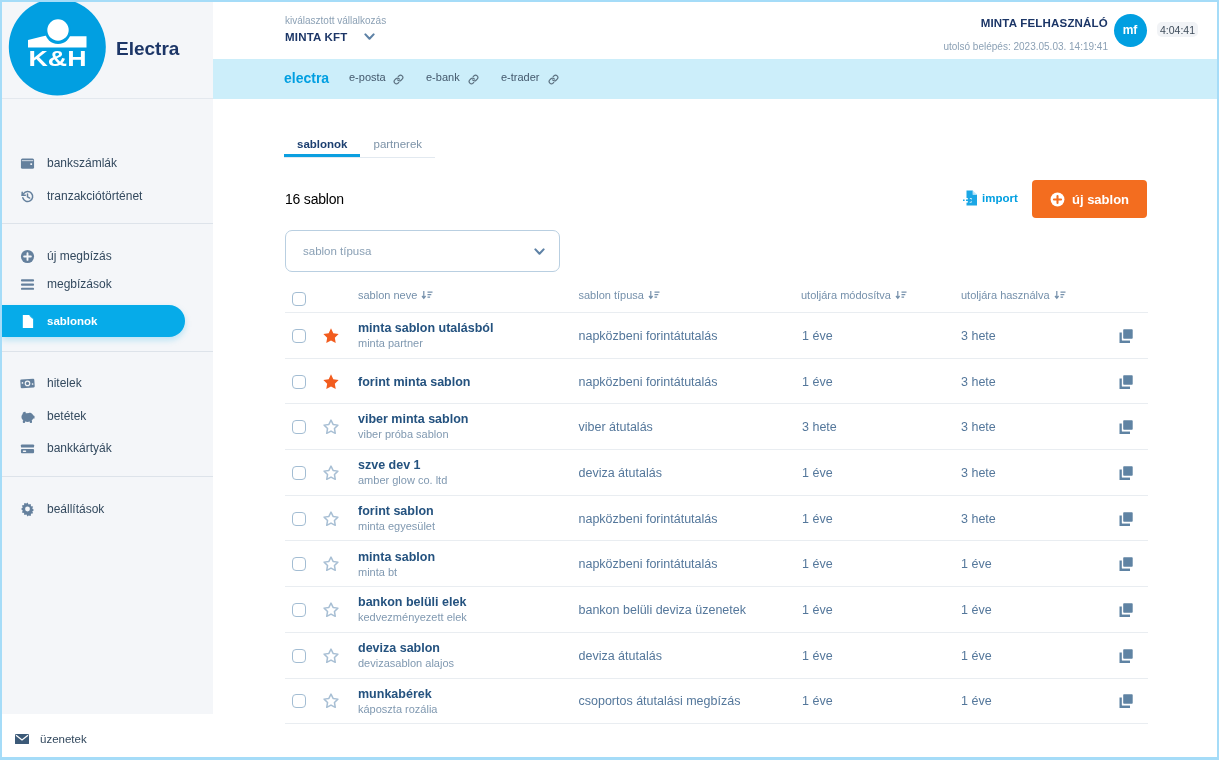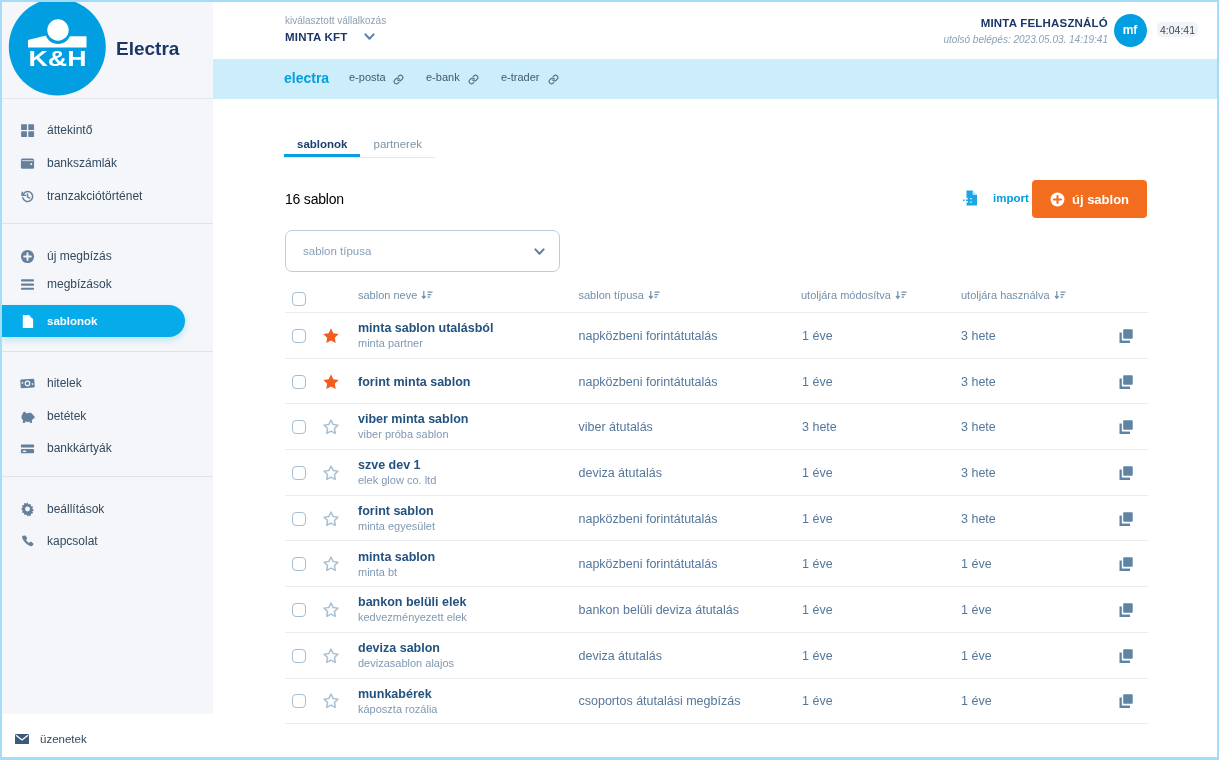--- a/index.html
+++ b/index.html
@@ -20,40 +20,40 @@
 .sdivider { position:absolute; left:0; width:211px; border-top:1px solid #dde3ea; }
 #messages { position:absolute; left:2px; top:714px; width:211px; height:43px; background:#fff; display:flex; align-items:center; padding-top:7px; }
 #messages .mi-label { margin-left:11px; font-size:11.5px; color:#33495e; }
 
 
 #topbar { position:absolute; left:213px; top:2px; width:1004px; height:57px; background:#fff; }
 #selcomp { position:absolute; left:72px; top:13px; font-size:10px; color:#8ca1b5; }
 #compname { position:absolute; left:72px; top:29px; font-size:11.5px; font-weight:bold; color:#1c3667; letter-spacing:.2px; }
 #userblock { position:absolute; right:109px; top:15px; text-align:right; }
 #username { font-size:11.5px; font-weight:bold; color:#1c3667; letter-spacing:.2px; }
-#lastlogin { font-size:10px; color:#8ca1b5; margin-top:5px;font-style:italic; }
+#lastlogin { font-size:10px; color:#8ca1b5; margin-top:12px; }
 #avatar { position:absolute; left:900.5px; top:11.5px; width:33px; height:33px; border-radius:50%; background:#019fe1; color:#fff; font-size:12px; font-weight:bold; display:flex; align-items:center; justify-content:center; }
 #clockpill { position:absolute; left:944px; top:20px; height:15px; background:#f1f3f6; border-radius:5px; padding:0 3px; font-size:10.5px; color:#3e4c5a; display:flex; align-items:center; }
 
 #tabbar { position:absolute; left:213px; top:59px; width:1004px; height:40px; background:#cceefa; display:flex; align-items:center; }
 #tabbar .tb { font-size:11px; color:#44596d; }
 #tabbar .tb-active { color:#019fe1; font-weight:bold; font-size:14px; }
 .linkicon { display:inline-block; vertical-align:-2px; }
 
 
 #content { position:absolute; left:213px; top:99px; width:1004px; height:658px; background:#fff; }
 
 .ctab-wrap { position:absolute; left:71px; top:32px; display:flex; border-bottom:1.5px solid #e2e9f0; }
 .ctab { height:26px; line-height:27px; padding:0 13px; font-size:11.5px; }
 .ctab1 { color:#1c3f70; font-weight:bold; border-bottom:3px solid #0b9fe0; margin-bottom:-2px; }
 .ctab2 { color:#7d93a8; }
 
 #count { position:absolute; left:72px; top:92px; font-size:14px; letter-spacing:-0.2px; color:#000000; }
 #importlink { position:absolute; left:750px; top:91px; display:flex; align-items:center; }
-#importlink span { margin-left:16px; font-size:11.5px; font-weight:bold; color:#019fe1; }
+#importlink span { margin-left:5px; font-size:11.5px; font-weight:bold; color:#019fe1; }
 #newbtn { position:absolute; left:819px; top:81px; width:115px; height:38px; background:#f36d1f; border-radius:4px; color:#fff; font-size:13px; font-weight:bold; display:flex; align-items:center; justify-content:center; }
 #newbtn svg { margin-right:7px; }
 
 .input { position:absolute; top:131px; height:42px; border:1px solid #b9cfe1; border-radius:7px; background:#fff; display:flex; align-items:center; }
 #selbox { left:72px; width:275px; }
 #selbox .ph { margin-left:17px; font-size:11.5px; color:#8aa0b5; }
 #selbox svg { position:absolute; right:14.5px; top:17px; }
 #searchbox { left:365px; width:418px; }
 #searchbox svg { margin-left:15px; }
 #searchbox .ph { margin-left:10px; font-size:11.5px; color:#8aa0b5; }
@@ -78,31 +78,20 @@
   <div id="logoarea">
     <svg class="abs" style="left:5px;top:-5px" width="100" height="100" viewBox="0 0 100 100">
       <circle cx="50.3" cy="50" r="48.5" fill="#019fe1"></circle>
       <path d="M21 43 L34 39.8 Q44 37.2 52 39.2 L79.5 39.2 L79.5 50.5 L21 50.5 Z" fill="#fff"></path>
       <circle cx="51" cy="34" r="13" fill="#019fe1"></circle>
       <circle cx="51" cy="33" r="10.7" fill="#fff"></circle>
       <text x="50.5" y="68.5" font-size="22" font-weight="bold" fill="#fff" text-anchor="middle" font-family="Liberation Sans" textLength="58" lengthAdjust="spacingAndGlyphs">K&amp;H</text>
     </svg>
     <div id="electra-word">Electra</div>
   </div>
-  <div class="menu-item" style="top:112px">
-    <svg class="mi-icon" viewBox="0 0 16 16">
-        <g fill="#64809d">
-          <rect x="1.2" y="1.2" width="6.2" height="6.2" rx="0.5"></rect>
-          <rect x="8.8" y="1.2" width="6.2" height="6.2" rx="0.5"></rect>
-          <rect x="1.2" y="8.8" width="6.2" height="6.2" rx="0.5"></rect>
-          <rect x="8.8" y="8.8" width="6.2" height="6.2" rx="0.5"></rect>
-        </g>
-      </svg>
-    <div class="mi-label">áttekintő</div>
-  </div>
   <div class="menu-item" style="top:145px">
     <svg class="mi-icon" viewBox="0 0 16 16">
         <rect x="1" y="2.6" width="14" height="11" rx="1.6" fill="#64809d"></rect>
         <rect x="1.9" y="4.4" width="12.2" height="1.1" fill="#f4f6f9" opacity="0.75"></rect>
         <rect x="11" y="7.6" width="1.9" height="1.9" rx="0.4" fill="#f4f6f9"></rect>
       </svg>
     <div class="mi-label">bankszámlák</div>
   </div>
   <div class="menu-item" style="top:178px">
     <svg class="mi-icon" viewBox="0 0 24 24" fill="none" stroke="#64809d" stroke-width="2.4" stroke-linecap="round">
@@ -173,26 +162,20 @@
     <div class="mi-label">bankkártyák</div>
   </div>
   <div class="sdivider" style="top:474px"></div>
   <div class="menu-item" style="top:491px">
     <svg class="mi-icon" viewBox="0 0 16 16">
         <path fill="#64809d" d="M8 1.2l1.1 2.1 2.3-.6.3 2.3 2.3.5-.9 2.1 1.8 1.5-1.8 1.5.9 2.1-2.3.5-.3 2.3-2.3-.6L8 16l-1.1-2.1-2.3.6-.3-2.3-2.3-.5.9-2.1L1.1 8l1.8-1.5-.9-2.1 2.3-.5.3-2.3 2.3.6z" transform="translate(0 -0.6)"></path>
         <circle cx="8" cy="7.4" r="2.6" fill="#f4f6f9"></circle>
       </svg>
     <div class="mi-label">beállítások</div>
   </div>
-  <div class="menu-item" style="top:523px">
-    <svg class="mi-icon" viewBox="0 0 24 24">
-        <path fill="#64809d" d="M6.6 2.8c.7-.7 1.9-.6 2.5.2l2 2.6c.5.7.5 1.6-.1 2.2l-1 1.1c-.3.3-.3.8-.1 1.2.8 1.4 2.3 2.9 3.8 3.8.4.3 1 .2 1.3-.1l1-1c.6-.6 1.6-.7 2.3-.1l2.6 2c.8.6.9 1.8.2 2.5l-1.3 1.4c-.8.8-2 1.1-3.1.7-3-1.1-5.8-3-8.1-5.3-2.3-2.3-4.1-5-5.2-8-.4-1.1-.1-2.3.7-3.1z"></path>
-      </svg>
-    <div class="mi-label">kapcsolat</div>
-  </div>
 </div>
 <div id="messages">
   <svg class="mi-icon" style="width:14px;height:10.5px;margin-left:13px" viewBox="0 0 14 10.5">
       <rect width="14" height="10.5" rx="1.2" fill="#3c5a78"></rect>
       <path d="M1 1.2 7 6 13 1.2" stroke="#fff" stroke-width="1.3" fill="none"></path>
     </svg>
   <div class="mi-label">üzenetek</div>
 </div>
 
 <div id="topbar">
@@ -334,21 +317,21 @@
             <rect x="3.9" y="0" width="12.1" height="12.1" fill="#fff"></rect>
             <rect x="5.2" y="1.3" width="9.5" height="9.5" rx="0.8" fill="#5f83a3"></rect>
           </svg></div>
       </div>
       <div class="trow" style="top:160.10000000000002px;height:45.7px">
         <div class="cb" style="top:15.850000000000001px"></div>
         <div class="cstar" style="top:13.850000000000001px"><svg width="18" height="18" viewBox="0 0 24 24">
             <path fill="none" stroke="#a8bfd4" stroke-width="2" stroke-linejoin="round" d="M12 2.8l2.8 5.8 6.4.9-4.6 4.5 1.1 6.4L12 17.4l-5.7 3 1.1-6.4-4.6-4.5 6.4-.9z"></path>
           </svg></div>
         <div class="cname" style="top:8px">szve dev 1</div>
-        <div class="csub" style="top:24px">elek glow co. ltd</div>
+        <div class="csub" style="top:24px">amber glow co. ltd</div>
         <div class="ccell c2" style="top:15.850000000000001px">deviza átutalás</div>
         <div class="ccell c3" style="top:15.850000000000001px">1 éve</div>
         <div class="ccell c4" style="top:15.850000000000001px">3 hete</div>
         <div class="ccopy" style="top:14.850000000000001px"><svg width="16" height="16" viewBox="0 0 16 16">
             <path d="M2.7 4.5 v9.3 h9.3" fill="none" stroke="#5f83a3" stroke-width="2.4"></path>
             <rect x="3.9" y="0" width="12.1" height="12.1" fill="#fff"></rect>
             <rect x="5.2" y="1.3" width="9.5" height="9.5" rx="0.8" fill="#5f83a3"></rect>
           </svg></div>
       </div>
       <div class="trow" style="top:205.8px;height:45.7px">
@@ -383,21 +366,21 @@
             <rect x="5.2" y="1.3" width="9.5" height="9.5" rx="0.8" fill="#5f83a3"></rect>
           </svg></div>
       </div>
       <div class="trow" style="top:297.2px;height:45.7px">
         <div class="cb" style="top:15.850000000000001px"></div>
         <div class="cstar" style="top:13.850000000000001px"><svg width="18" height="18" viewBox="0 0 24 24">
             <path fill="none" stroke="#a8bfd4" stroke-width="2" stroke-linejoin="round" d="M12 2.8l2.8 5.8 6.4.9-4.6 4.5 1.1 6.4L12 17.4l-5.7 3 1.1-6.4-4.6-4.5 6.4-.9z"></path>
           </svg></div>
         <div class="cname" style="top:8px">bankon belüli elek</div>
         <div class="csub" style="top:24px">kedvezményezett elek</div>
-        <div class="ccell c2" style="top:15.850000000000001px">bankon belüli deviza átutalás</div>
+        <div class="ccell c2" style="top:15.850000000000001px">bankon belüli deviza üzenetek</div>
         <div class="ccell c3" style="top:15.850000000000001px">1 éve</div>
         <div class="ccell c4" style="top:15.850000000000001px">1 éve</div>
         <div class="ccopy" style="top:14.850000000000001px"><svg width="16" height="16" viewBox="0 0 16 16">
             <path d="M2.7 4.5 v9.3 h9.3" fill="none" stroke="#5f83a3" stroke-width="2.4"></path>
             <rect x="3.9" y="0" width="12.1" height="12.1" fill="#fff"></rect>
             <rect x="5.2" y="1.3" width="9.5" height="9.5" rx="0.8" fill="#5f83a3"></rect>
           </svg></div>
       </div>
       <div class="trow" style="top:342.9px;height:45.7px">
         <div class="cb" style="top:15.850000000000001px"></div>

